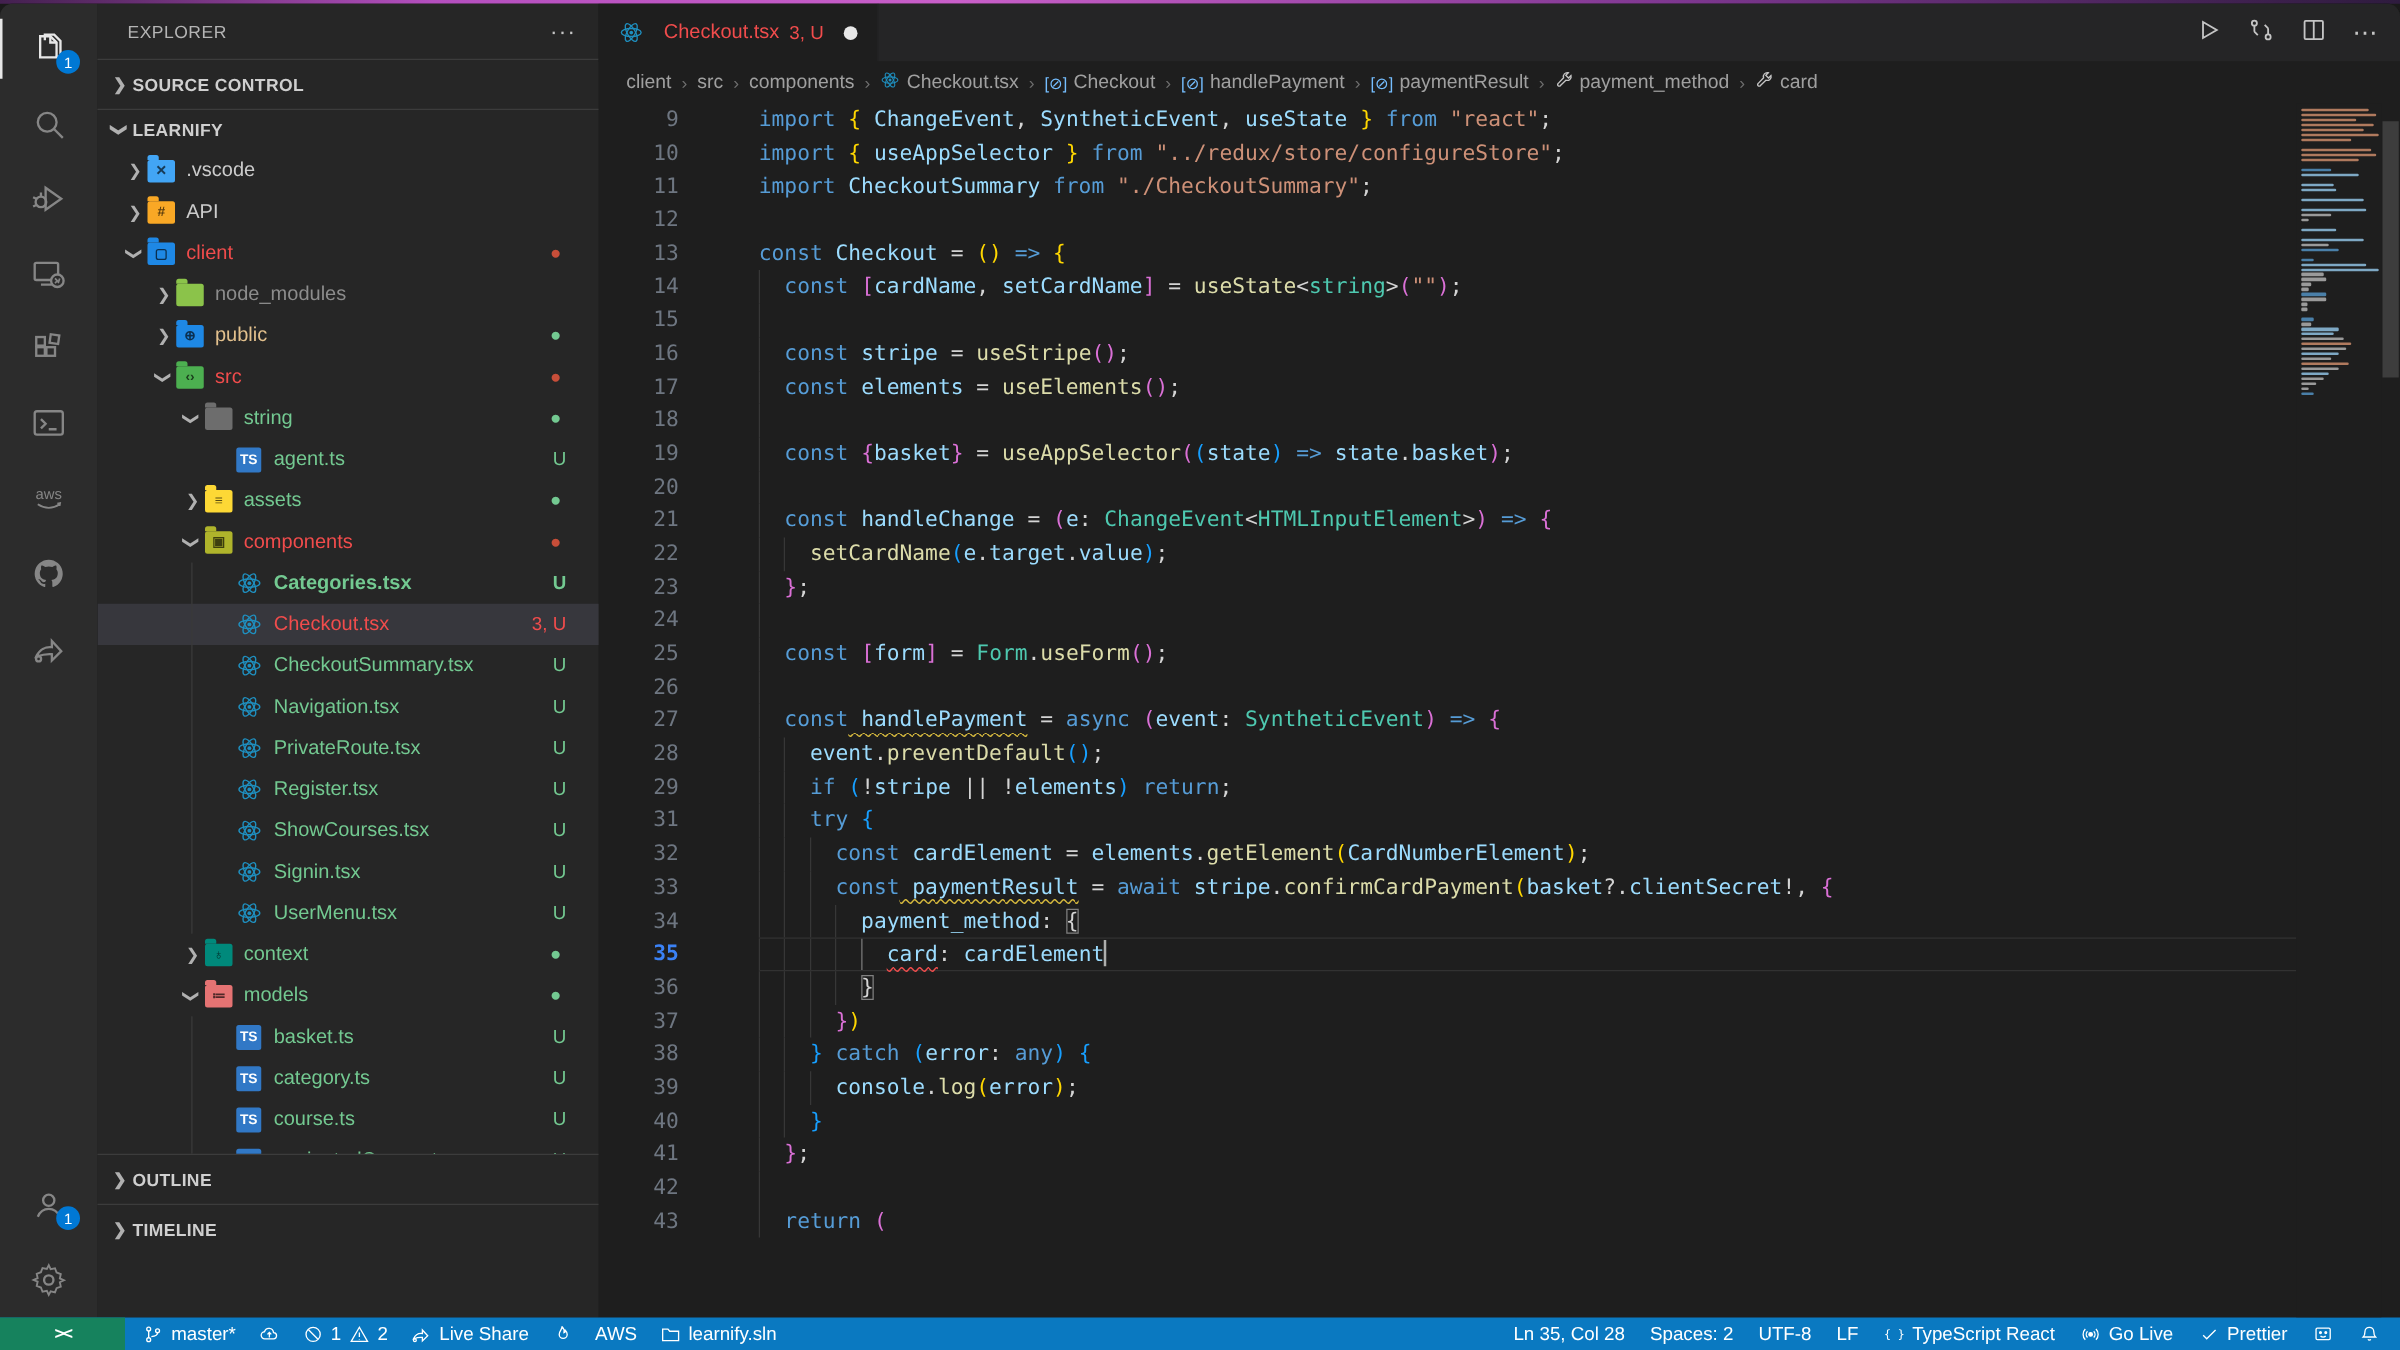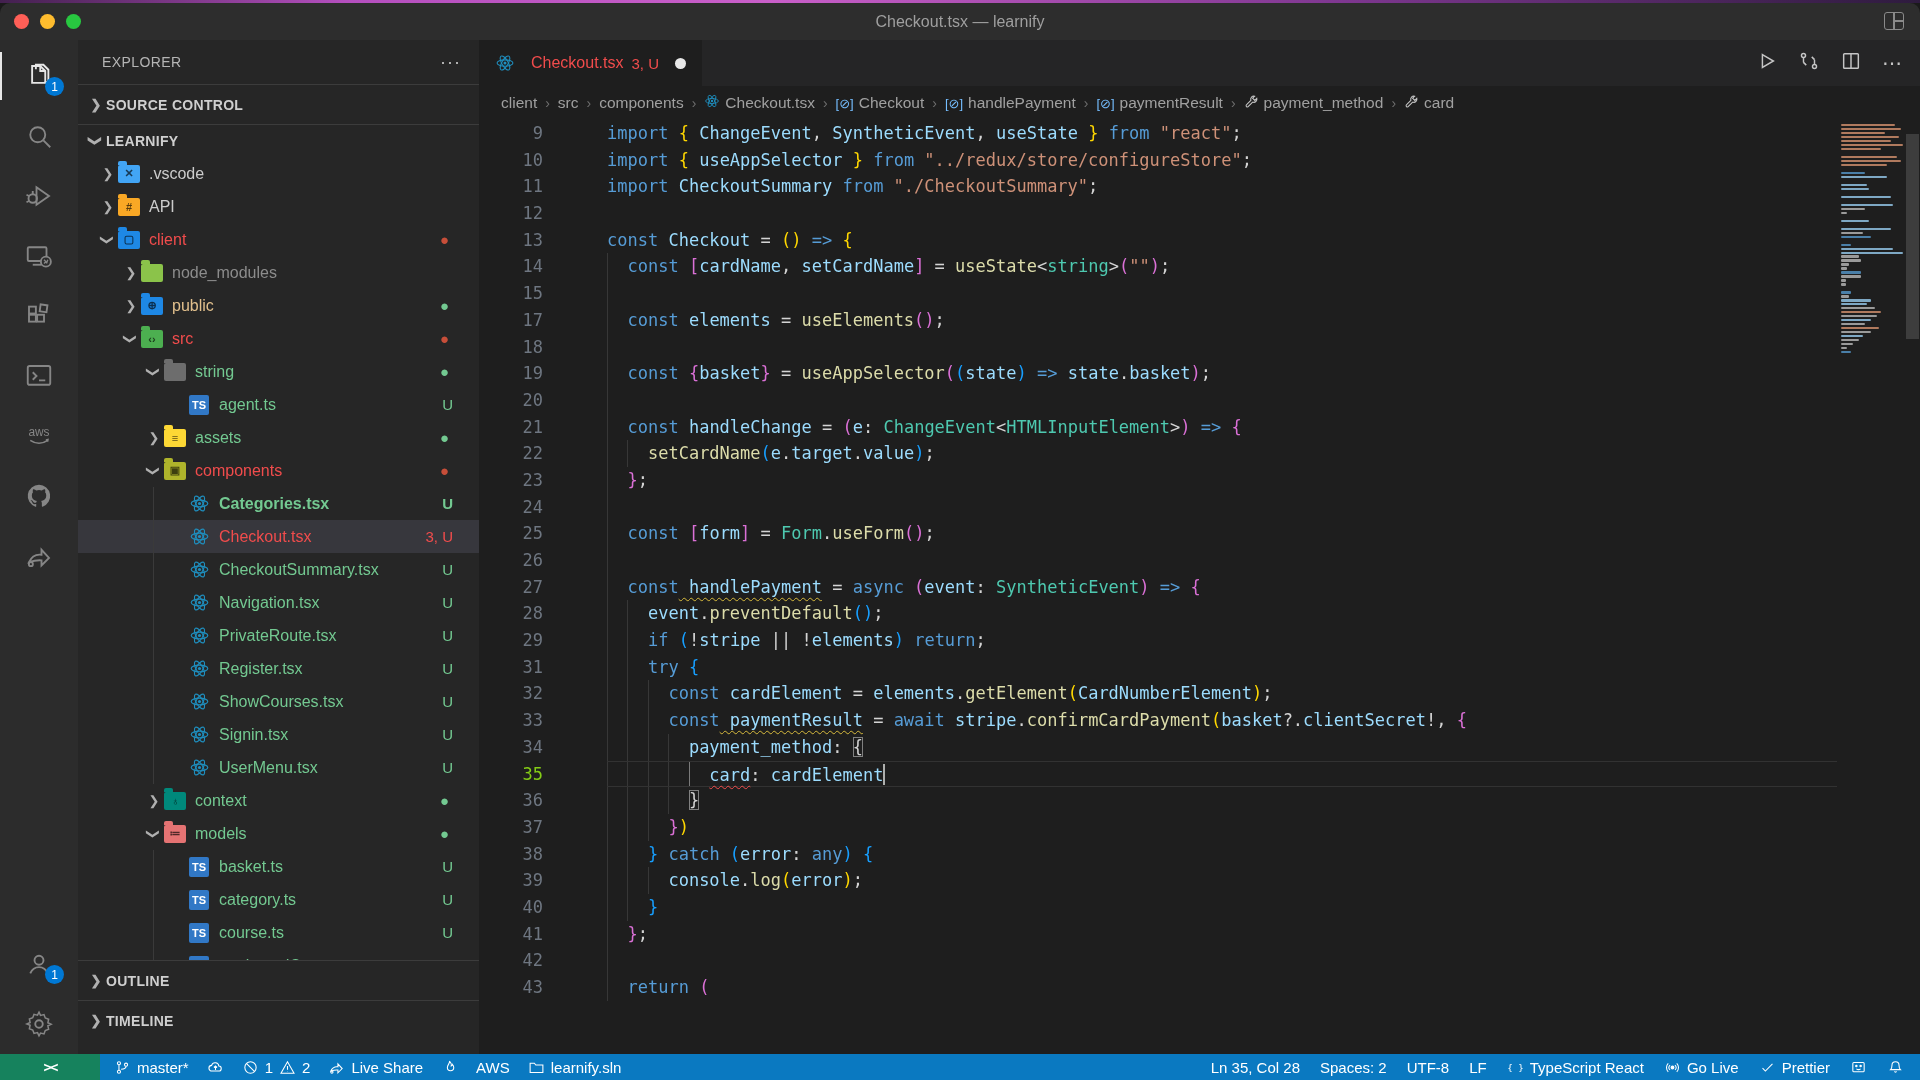--- a/index.html
+++ b/index.html
@@ -62,21 +62,21 @@
   .tab-actions svg { width:22px; height:22px; }
   .breadcrumbs { height:34px; display:flex; align-items:center; padding-left:22px; gap:6px; font-size:15.5px; color:#a0a0a0; flex:0 0 auto; white-space:nowrap; overflow:hidden; }
   .bc-sep { color:#6e6e6e; font-size:14px; padding:0 2px; }
   .bc-item { display:flex; align-items:center; gap:5px; }
   .bc-ico { font-size:13px; }
 
   .code-zone { flex:1; position:relative; overflow:hidden; font-family:"DejaVu Sans Mono", monospace; font-size:17px; }
   .code-scroll { position:absolute; inset:0 83px 0 0; }
   .code-line { height:26.7px; line-height:26.7px; position:relative; white-space:pre; }
   .gutter-num { position:absolute; left:0; width:64px; text-align:right; color:#6e7681; padding-right:0; }
-  .code-line.current .gutter-num { color:#84cc16; }
+  .code-line.current .gutter-num { color:#3b82f6;font-weight:bold; }
   .line-body { position:absolute; left:128px; right:0; top:0; bottom:0; }
   .code-line.current .line-body { border-top:1px solid #323232; border-bottom:1px solid #323232; }
   .tok-kw{color:#569CD6} .tok-id{color:#9CDCFE} .tok-fn{color:#DCDCAA} .tok-ty{color:#4EC9B0}
   .tok-st{color:#CE9178} .tok-pl{color:#D4D4D4} .tok-y{color:#FFD700} .tok-p{color:#DA70D6} .tok-bl{color:#179FFF}
   .sq-warn { text-decoration:underline wavy #d7ba3d 1px; text-underline-offset:4px; }
   .sq-err { text-decoration:underline wavy #f14c4c 1px; text-underline-offset:4px; }
   .tok-box { outline:1px solid #808080; outline-offset:-1px; }
   .iguide { position:absolute; top:0; bottom:0; width:1px; background:#373737; }
   .iguide.bright { background:#7a7a7a; }
   .cursor { display:inline-block; width:2px; height:21px; background:#aeafad; vertical-align:-4px; }
@@ -93,29 +93,20 @@
   .sb-group.right { margin-left:auto; gap:20px; padding-right:16px; }
   .sb-item { display:flex; align-items:center; gap:6px; white-space:nowrap; }
   .sb-item svg { width:17px; height:17px; }
 </style>
 </head>
 <body>
 
 <div class="desktop-strip"></div>
 <div class="window">
 
-  <div class="titlebar">
-    <div class="traffic">
-      <div class="tl red"></div>
-      <div class="tl yellow"></div>
-      <div class="tl green"></div>
-    </div>
-    <div class="title-text">Checkout.tsx — learnify</div>
-    <div class="layout-icon"></div>
-  </div>
 
   <div class="main">
     <div class="activitybar" id="activitybar">
         <div class="act-item active">
           <svg viewBox="0 0 24 24" fill="none" stroke="currentColor" stroke-width="1.5">
             <path d="M13 4H6.5v13.5H17V8z"></path>
             <path d="M13 4v4h4"></path>
             <path d="M9.5 6.5V3h6l4 4v10h-3"></path>
           </svg>
           <span class="act-badge">1</span>
@@ -512,20 +503,21 @@
         </div>
       <div class="code-zone">
         <div class="code-scroll" id="codearea">
             <div class="code-line"><span class="gutter-num">9</span><span class="line-body"><span class="tok-kw">import</span><span class="tok-pl"> </span><span class="tok-y">{</span><span class="tok-id"> ChangeEvent</span><span class="tok-pl">,</span><span class="tok-id"> SyntheticEvent</span><span class="tok-pl">,</span><span class="tok-id"> useState</span><span class="tok-y"> }</span><span class="tok-kw"> from</span><span class="tok-st"> "react"</span><span class="tok-pl">;</span></span></div>
             <div class="code-line"><span class="gutter-num">10</span><span class="line-body"><span class="tok-kw">import</span><span class="tok-pl"> </span><span class="tok-y">{</span><span class="tok-id"> useAppSelector</span><span class="tok-y"> }</span><span class="tok-kw"> from</span><span class="tok-st"> "../redux/store/configureStore"</span><span class="tok-pl">;</span></span></div>
             <div class="code-line"><span class="gutter-num">11</span><span class="line-body"><span class="tok-kw">import</span><span class="tok-id"> CheckoutSummary</span><span class="tok-kw"> from</span><span class="tok-st"> "./CheckoutSummary"</span><span class="tok-pl">;</span></span></div>
             <div class="code-line"><span class="gutter-num">12</span><span class="line-body"></span></div>
             <div class="code-line"><span class="gutter-num">13</span><span class="line-body"><span class="tok-kw">const</span><span class="tok-id"> Checkout</span><span class="tok-pl"> =</span><span class="tok-y"> ()</span><span class="tok-kw"> =&gt;</span><span class="tok-y"> {</span></span></div>
             <div class="code-line"><span class="gutter-num">14</span><span class="line-body"><span class="iguide" style="left: 0ch;"></span><span class="tok-pl">  </span><span class="tok-kw">const</span><span class="tok-p"> [</span><span class="tok-id">cardName</span><span class="tok-pl">,</span><span class="tok-id"> setCardName</span><span class="tok-p">]</span><span class="tok-pl"> =</span><span class="tok-fn"> useState</span><span class="tok-pl">&lt;</span><span class="tok-ty">string</span><span class="tok-pl">&gt;</span><span class="tok-p">(</span><span class="tok-st">""</span><span class="tok-p">)</span><span class="tok-pl">;</span></span></div>
             <div class="code-line"><span class="gutter-num">15</span><span class="line-body"><span class="iguide" style="left: 0ch;"></span></span></div>
+            <div class="code-line"><span class="gutter-num">16</span><span class="line-body"><span class="iguide" style="left: 0ch;"></span><span class="tok-pl">  </span><span class="tok-kw">const</span><span class="tok-id"> stripe</span><span class="tok-pl"> =</span><span class="tok-fn"> useStripe</span><span class="tok-p">()</span><span class="tok-pl">;</span></span></div>
             <div class="code-line"><span class="gutter-num">17</span><span class="line-body"><span class="iguide" style="left: 0ch;"></span><span class="tok-pl">  </span><span class="tok-kw">const</span><span class="tok-id"> elements</span><span class="tok-pl"> =</span><span class="tok-fn"> useElements</span><span class="tok-p">()</span><span class="tok-pl">;</span></span></div>
             <div class="code-line"><span class="gutter-num">18</span><span class="line-body"><span class="iguide" style="left: 0ch;"></span></span></div>
             <div class="code-line"><span class="gutter-num">19</span><span class="line-body"><span class="iguide" style="left: 0ch;"></span><span class="tok-pl">  </span><span class="tok-kw">const</span><span class="tok-p"> {</span><span class="tok-id">basket</span><span class="tok-p">}</span><span class="tok-pl"> =</span><span class="tok-fn"> useAppSelector</span><span class="tok-p">(</span><span class="tok-bl">(</span><span class="tok-id">state</span><span class="tok-bl">)</span><span class="tok-kw"> =&gt;</span><span class="tok-id"> state</span><span class="tok-pl">.</span><span class="tok-id">basket</span><span class="tok-p">)</span><span class="tok-pl">;</span></span></div>
             <div class="code-line"><span class="gutter-num">20</span><span class="line-body"><span class="iguide" style="left: 0ch;"></span></span></div>
             <div class="code-line"><span class="gutter-num">21</span><span class="line-body"><span class="iguide" style="left: 0ch;"></span><span class="tok-pl">  </span><span class="tok-kw">const</span><span class="tok-id"> handleChange</span><span class="tok-pl"> =</span><span class="tok-p"> (</span><span class="tok-id">e</span><span class="tok-pl">:</span><span class="tok-ty"> ChangeEvent</span><span class="tok-pl">&lt;</span><span class="tok-ty">HTMLInputElement</span><span class="tok-pl">&gt;</span><span class="tok-p">)</span><span class="tok-kw"> =&gt;</span><span class="tok-p"> {</span></span></div>
             <div class="code-line"><span class="gutter-num">22</span><span class="line-body"><span class="iguide" style="left: 0ch;"></span><span class="iguide" style="left: 2ch;"></span><span class="tok-pl">    </span><span class="tok-fn">setCardName</span><span class="tok-bl">(</span><span class="tok-id">e</span><span class="tok-pl">.</span><span class="tok-id">target</span><span class="tok-pl">.</span><span class="tok-id">value</span><span class="tok-bl">)</span><span class="tok-pl">;</span></span></div>
             <div class="code-line"><span class="gutter-num">23</span><span class="line-body"><span class="iguide" style="left: 0ch;"></span><span class="tok-pl">  </span><span class="tok-p">}</span><span class="tok-pl">;</span></span></div>
             <div class="code-line"><span class="gutter-num">24</span><span class="line-body"><span class="iguide" style="left: 0ch;"></span></span></div>
             <div class="code-line"><span class="gutter-num">25</span><span class="line-body"><span class="iguide" style="left: 0ch;"></span><span class="tok-pl">  </span><span class="tok-kw">const</span><span class="tok-p"> [</span><span class="tok-id">form</span><span class="tok-p">]</span><span class="tok-pl"> =</span><span class="tok-ty"> Form</span><span class="tok-pl">.</span><span class="tok-fn">useForm</span><span class="tok-p">()</span><span class="tok-pl">;</span></span></div>
             <div class="code-line"><span class="gutter-num">26</span><span class="line-body"><span class="iguide" style="left: 0ch;"></span></span></div>

